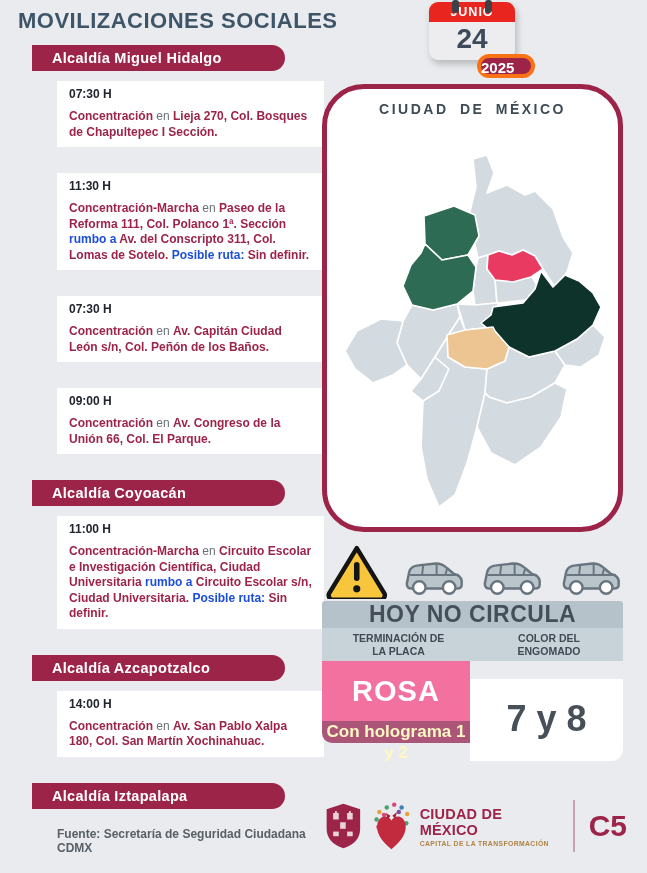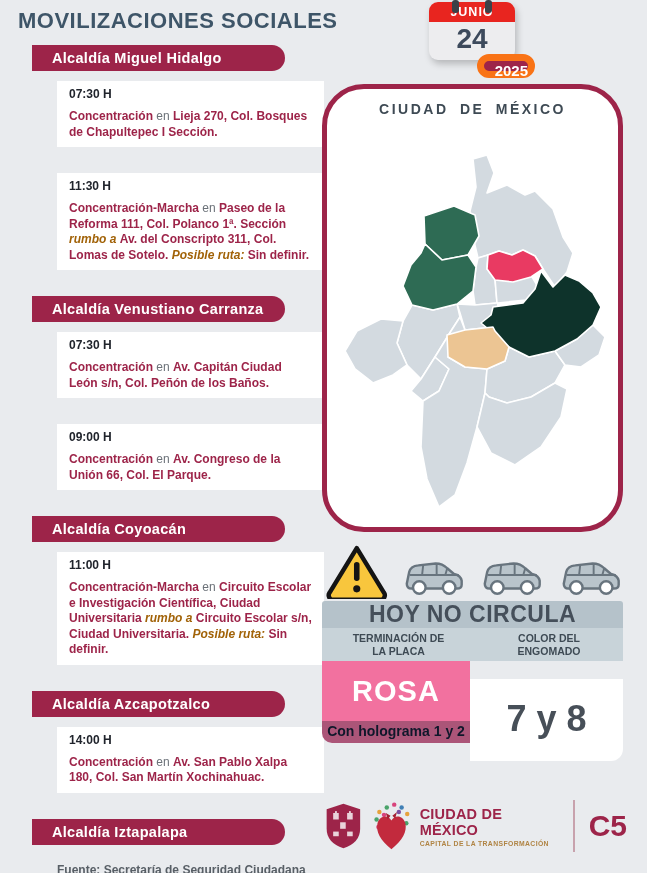--- a/index.html
+++ b/index.html
@@ -19,35 +19,35 @@
   }
   .calendar { position:absolute; left:429px; top:2px; width:86px; height:58px;
     background:#ededef; border-radius:9px; box-shadow:2px 4px 7px rgba(0,0,0,.22); }
   .calendar .ring { position:absolute; top:-2px; width:7px; height:13px;
     background:#3c4148; border-radius:3px; }
   .calendar .ring.r1 { left:23px; } .calendar .ring.r2 { left:56px; }
   .calendar .cal-top { height:20px; background:#e8251f; border-radius:9px 9px 0 0;
     color:#fff; font-size:12.5px; font-weight:bold; text-align:center; line-height:20px; letter-spacing:1px; }
   .calendar .cal-day { text-align:center; font-size:28px; font-weight:bold; color:#3d4a5c; line-height:34px; }
   .year-pill { position:absolute; left:477px; top:54px; width:58px; height:24px;
-    background:#9d2449; border:7px solid #f97316; border-radius:13px;
-    color:#fff; font-size:15px; font-weight:bold; text-align:right; line-height:20px; }
+    background:#9d2449; border:4px solid #f97316; border-radius:13px;
+    color:#fff; font-size:15px; font-weight:bold; text-align:left; line-height:20px; }
   
   .left-col { position:absolute; left:0; top:45px; width:310px;padding-left:32px; }
   .banner { width:253px; height:26px; background:#9d2449;
     border-radius:0 14px 14px 0; margin-bottom:10px;
     color:#fff; font-size:14.5px; font-weight:600; line-height:26px; padding-left:20px; letter-spacing:.3px; }
   .card { width:267px; margin-left:25px; margin-bottom:26px;
     background:#fff; padding:6px 12px 7px 12px; }
   .section { margin-bottom:10px; }
   .time { font-size:12px; font-weight:bold; color:#20242c; margin-bottom:8px; }
   .desc { font-size:12px; line-height:15.5px; }
   .seg-m { color:#9d2449; font-weight:bold; }
   .seg-g { color:#6b7178; font-weight:normal; }
-  .seg-b { color:#a16207; font-weight:bold;font-style:italic; }
+  .seg-b { color:#1d4ed8; font-weight:bold; }
   .fuente { margin:18px 0 0 25px; font-size:12px; font-weight:bold; color:#585f66; }
   
   .right-col { position:absolute; left:322px; top:84px; width:301px; }
   .map-card { width:301px; height:448px; background:#fff;
     border:5px solid #9d2449; border-radius:42px; overflow:hidden; }
   .map-title { text-align:center; margin-top:12px; font-size:14px; font-weight:bold;
     color:#3e4a54; letter-spacing:2.5px; word-spacing:5px; }
   .map-svg { display:block; margin:0 auto; }
   .map-svg path { stroke:#fff; stroke-width:1.6; stroke-linejoin:round; }
   
@@ -59,21 +59,21 @@
     text-align:center; font-size:23px; font-weight:bold; color:#454f5a; line-height:27px; letter-spacing:.5px; }
   .hnc-heads { height:33px; background:#c8d3d9; display:flex; }
   .hnc-heads .h { font-size:10.5px; font-weight:bold; color:#3e4a54; text-align:center;
     line-height:12.5px; padding-top:4px; }
   .hnc-heads .h1 { width:148px; } .hnc-heads .h2 { width:153px; }
   .hnc-vals { display:flex; height:78px;justify-content:center; }
   .val-left { width:148px; }
   .rosa-block { height:60px; background:#f2719f; color:#fff; font-size:29px; font-weight:bold;
     text-align:center; line-height:60px; letter-spacing:1px; }
   .holo-strip { height:22px; background:#ab5578; border-radius:0 0 0 10px;
-    color:#0f172a; font-size:14px; font-weight:bold; text-align:center; line-height:21px; }
+    color:#fef9c3; font-size:17px; font-weight:bold; text-align:center; line-height:21px; }
   .val-right { width:153px; height:82px; background:#fff; border-radius:0 0 12px 0;
     font-size:36px; font-weight:bold; color:#474f58; text-align:center; line-height:80px;margin-top:18px; }
   
   .brand-row { position:absolute; left:322px; top:795px; width:305px; height:62px;
     display:flex; align-items:center; }
   .brand-text { margin-left:8px; }
   .brand-name { font-size:14.5px; font-weight:bold; color:#9d2449; letter-spacing:.2px; }
   .brand-sub { font-size:6.8px; font-weight:bold; color:#b08444; letter-spacing:.4px; margin-top:2px; }
   .brand-div { width:2px; height:52px; background:#c8a2ad; margin-left:12px; }
   .c5 { margin-left:14px; font-size:30px; font-weight:bold; color:#9d2449; }
@@ -97,21 +97,20 @@
       <div class="card">
         <div class="time">07:30 H</div>
         <p class="desc"><span class="seg-m">Concentración</span><span class="seg-g"> en </span><span class="seg-m">Lieja 270, Col. Bosques de Chapultepec I Sección.</span></p>
       </div>
       <div class="card">
         <div class="time">11:30 H</div>
         <p class="desc"><span class="seg-m">Concentración-Marcha</span><span class="seg-g"> en </span><span class="seg-m">Paseo de la Reforma 111, Col. Polanco 1ª. Sección </span><span class="seg-b">rumbo a </span><span class="seg-m">Av. del Conscripto 311, Col. Lomas de Sotelo.</span><span class="seg-b"> Posible ruta: </span><span class="seg-m">Sin definir.</span></p>
       </div>
     </section>
     <section class="section">
-      <div class="banner">Alcaldía Venustiano Carranza</div>
       <div class="card">
         <div class="time">07:30 H</div>
         <p class="desc"><span class="seg-m">Concentración</span><span class="seg-g"> en </span><span class="seg-m">Av. Capitán Ciudad León s/n, Col. Peñón de los Baños.</span></p>
       </div>
       <div class="card">
         <div class="time">09:00 H</div>
         <p class="desc"><span class="seg-m">Concentración</span><span class="seg-g"> en </span><span class="seg-m">Av. Congreso de la Unión 66, Col. El Parque.</span></p>
       </div>
     </section>
     <section class="section">

